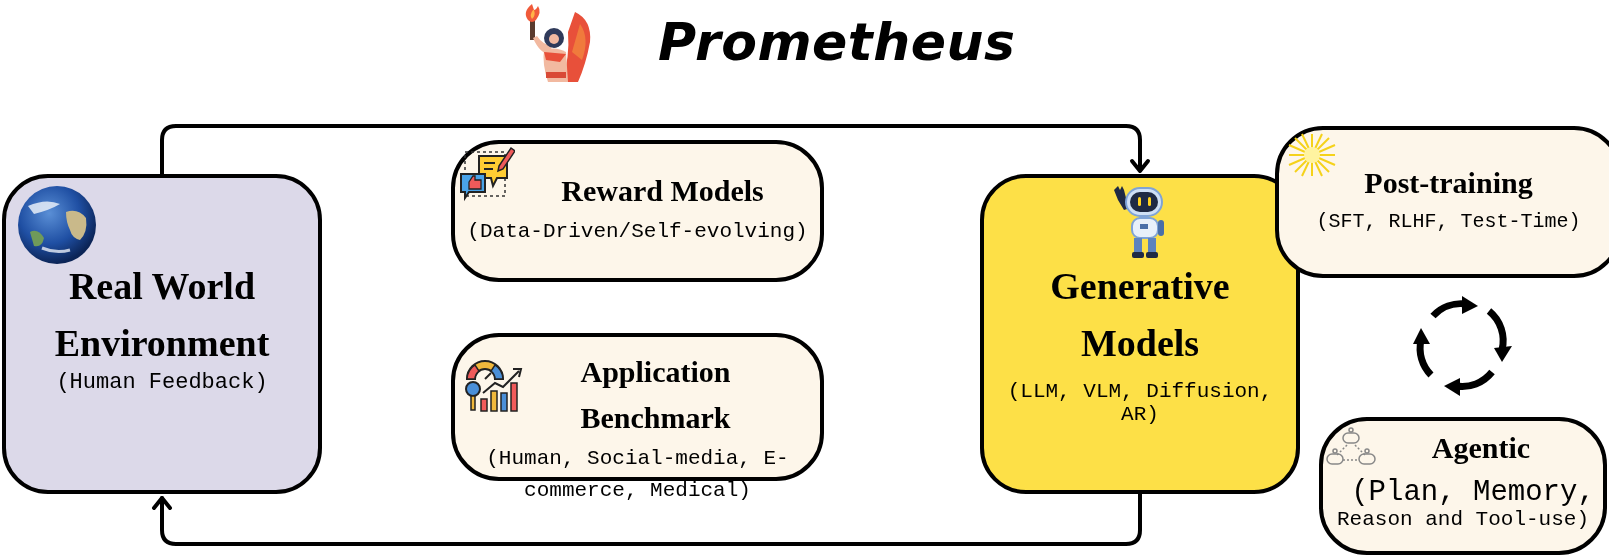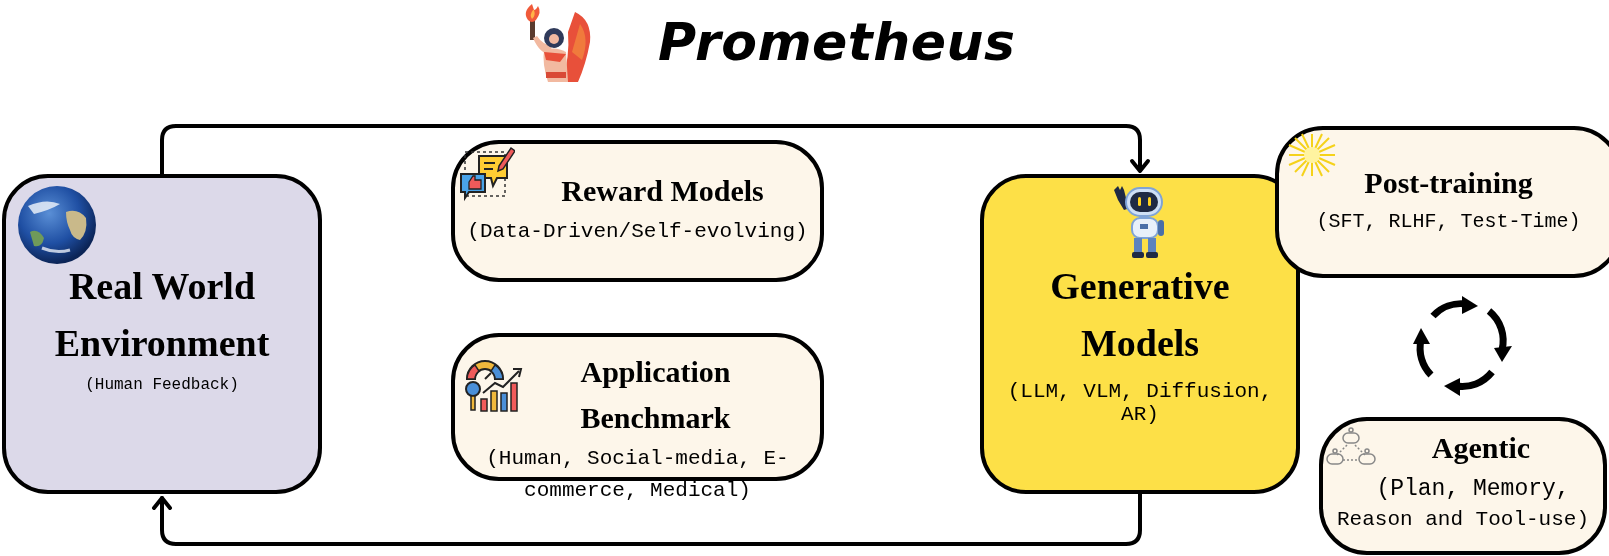--- a/index.html
+++ b/index.html
@@ -19,39 +19,39 @@
   .box-reward { left: 451px; top: 140px; width: 373px; height: 142px; background: #fdf6ea; border-radius: 48px; }
   .box-bench { left: 451px; top: 333px; width: 373px; height: 148px; background: #fdf6ea; border-radius: 48px; }
   .box-post { left: 1275px; top: 126px; width: 347px; height: 152px; background: #fdf6ea; border-radius: 48px; }
   .box-agentic { left: 1319px; top: 417px; width: 288px; height: 138px; background: #fdf6ea; border-radius: 48px; }
 
   .big { font-weight: bold; font-family: Liberation Serif, serif; text-align: center; position: absolute; left: 0; right: 0; }
   .sub { font-family: Liberation Mono, monospace; text-align: center; position: absolute; left: 0; right: 0; }
 
   .env-t1 { top: 86px; font-size: 38px; }
   .env-t2 { top: 143px; font-size: 38px; }
-  .env-sub { top: 198px; font-size: 16px; }
+  .env-sub { top: 192px; font-size: 22px; }
 
   .gen-t1 { top: 86px; font-size: 38px; }
   .gen-t2 { top: 143px; font-size: 38px; }
   .gen-sub { top: 202px; font-size: 21px; }
 
   .rw-t { top: 30px; left: 50px; font-size: 30px; }
   .rw-sub { top: 76px; font-size: 21px; }
 
   .bn-t1 { top: 18px; left: 36px; font-size: 30px; }
   .bn-t2 { top: 64px; left: 36px; font-size: 30px; }
   .bn-sub1 { top: 110px; font-size: 21px; }
   .bn-sub2 { top: 142px; font-size: 21px; }
 
   .pt-t { top: 36px; font-size: 30px; }
   .pt-sub { top: 80px; font-size: 20px; }
 
   .ag-t { top: 10px; left: 36px; font-size: 30px; }
-  .ag-sub1 { top: 55px; left: 20px; font-size: 23px; }
+  .ag-sub1 { top: 55px; left: 20px; font-size: 29px; }
   .ag-sub2 { top: 87px; left: -12px; right: -12px; font-size: 21px; }
 
   .icon { position: absolute; }
 </style>
 </head>
 <body>
 
 <svg class="layer" viewBox="0 0 1609 556">
   <g fill="none" stroke="#000" stroke-width="4" stroke-linecap="round" stroke-linejoin="round">
 

